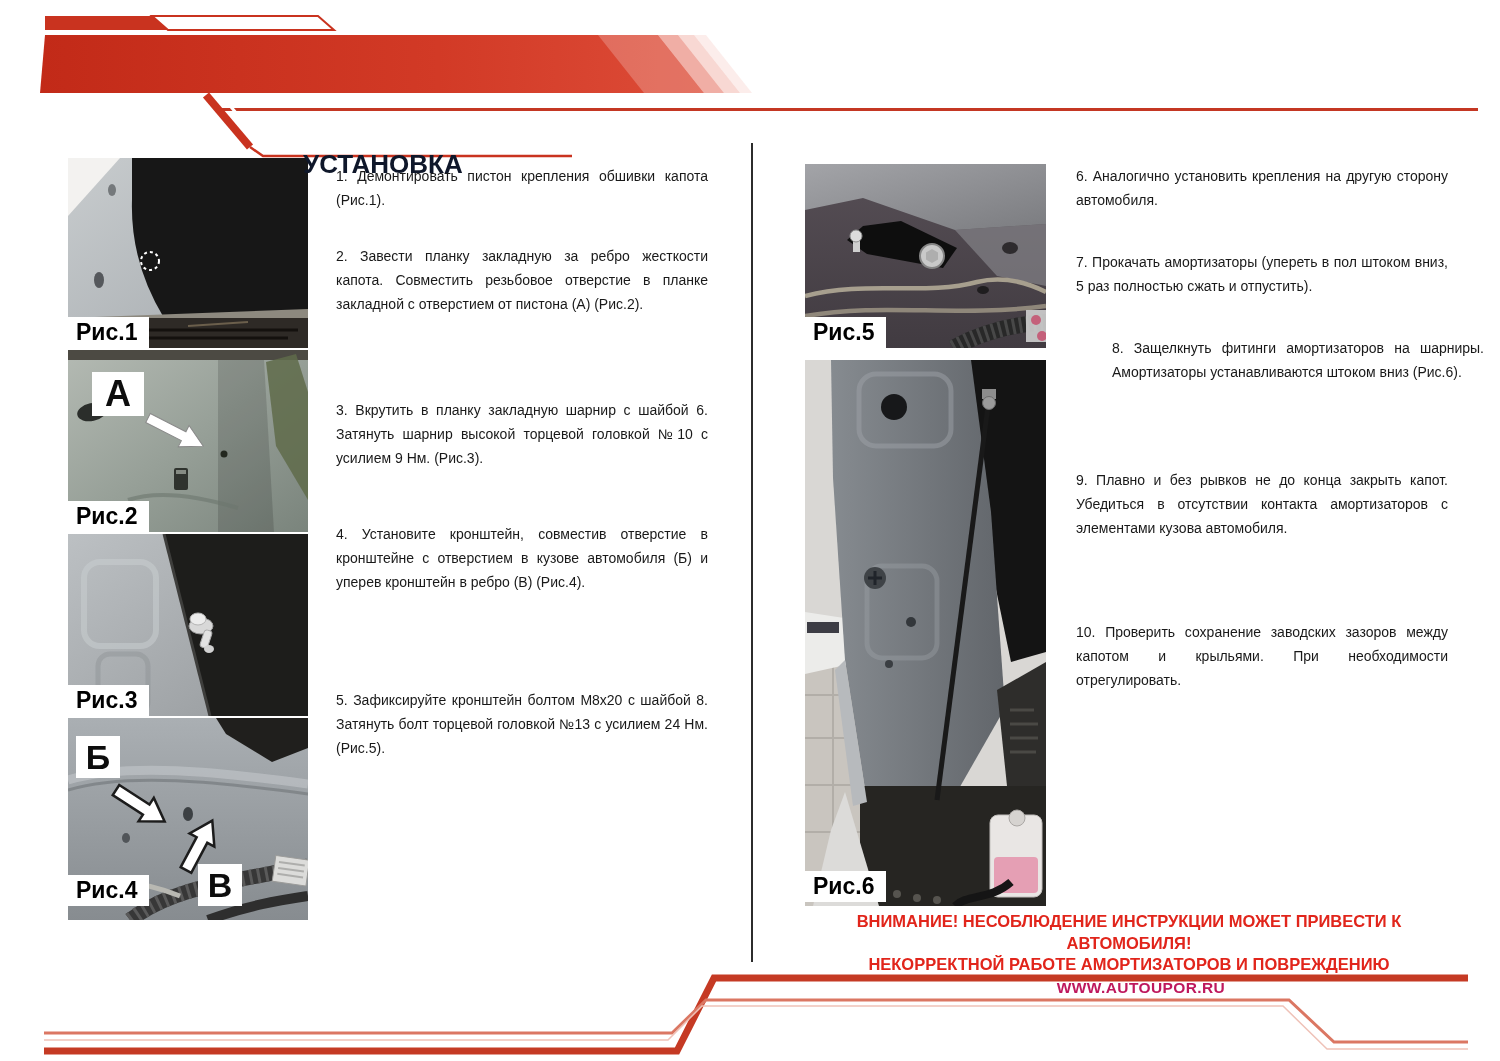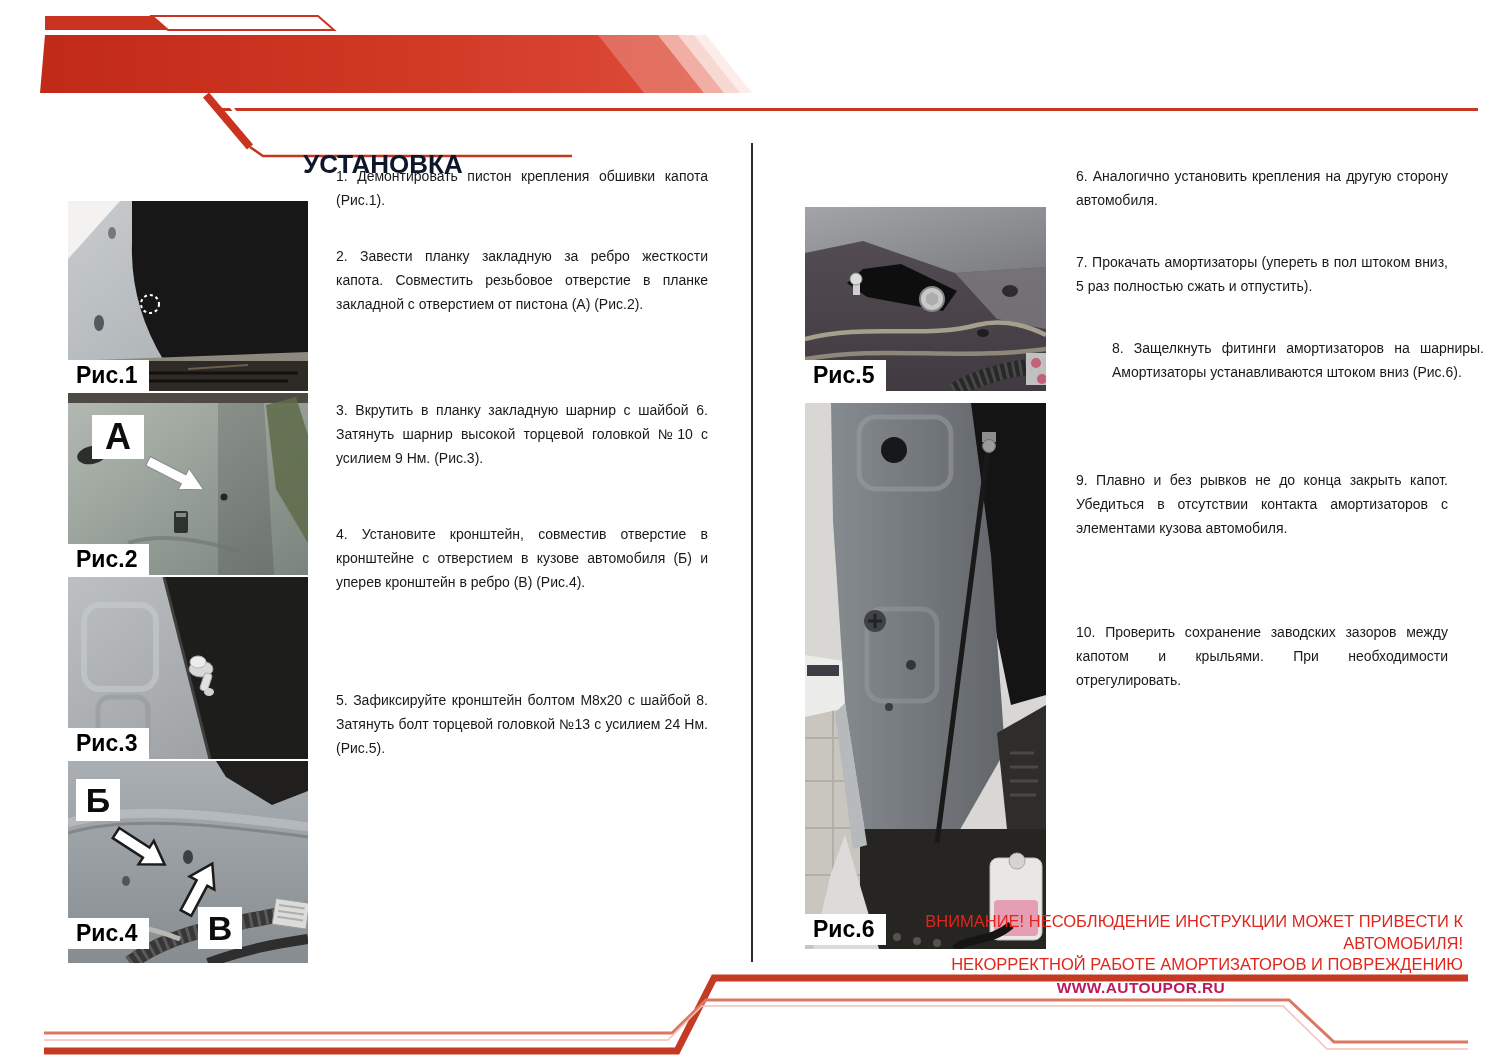--- a/index.html
+++ b/index.html
@@ -19,21 +19,21 @@
   }
 
   .step{
     position:absolute;z-index:2;width:372px;
     font-size:14px;line-height:24px;text-align:justify;color:#191919;
   }
   .stepL{left:336px;} .stepR{left:1076px;}
   .s-1{top:164px;} .s-2{top:244px;} .s-3{top:398px;} .s-4{top:522px;} .s-5{top:688px;}
   .s-6{top:164px;} .s-7{top:250px;} .s-8{top:336px;margin-left:36px;} .s-9{top:468px;} .s-10{top:620px;}
 
-  .figure{position:absolute;z-index:1;margin-top:43px;}
+  .figure{position:absolute;z-index:1;}
   .figure svg{display:block;}
   .fig1{left:68px;top:158px;width:240px;height:190px;}
   .fig2{left:68px;top:350px;width:240px;height:182px;}
   .fig3{left:68px;top:534px;width:240px;height:182px;}
   .fig4{left:68px;top:718px;width:240px;height:202px;}
   .fig5{left:805px;top:164px;width:241px;height:184px;}
   .fig6{left:805px;top:360px;width:241px;height:546px;}
 
   .fig-label{
     position:absolute;left:0;bottom:0;background:#ffffff;color:#000;
@@ -46,22 +46,22 @@
     position:absolute;background:#ffffff;color:#0d0d0d;font-weight:bold;
     display:flex;align-items:center;justify-content:center;
   }
   .chip-a{left:24px;top:22px;width:52px;height:44px;font-size:36px;}
   .chip-b{left:8px;top:18px;width:44px;height:42px;font-size:34px;}
   .chip-v{left:130px;top:146px;width:44px;height:42px;font-size:34px;}
 
   .divider{position:absolute;left:751px;top:143px;width:2px;height:819px;background:#2c2c2c;z-index:1;}
 
   .warning{
-    position:absolute;left:795px;top:911px;width:668px;z-index:2;text-align:right;
-    color:#e1251b;font-weight:normal;font-size:16.5px;line-height:21.5px;
+    position:absolute;left:795px;top:911px;width:668px;z-index:2;text-align:center;
+    color:#e1251b;font-weight:bold;font-size:16.5px;line-height:21.5px;
   }
   .website{
     position:absolute;left:1016px;top:979px;width:250px;z-index:2;text-align:center;
     color:#be185d;font-weight:bold;font-size:15.5px;letter-spacing:0.4px;white-space:nowrap;
   }
 </style>
 </head>
 <body>
 
 <div class="page">

